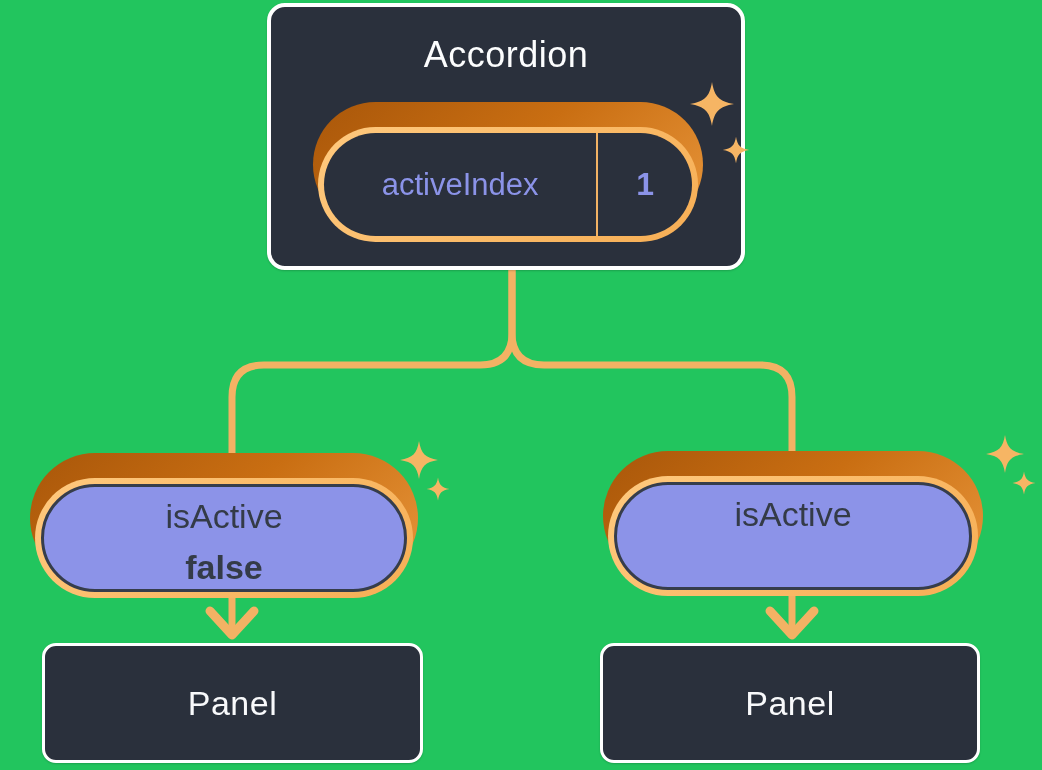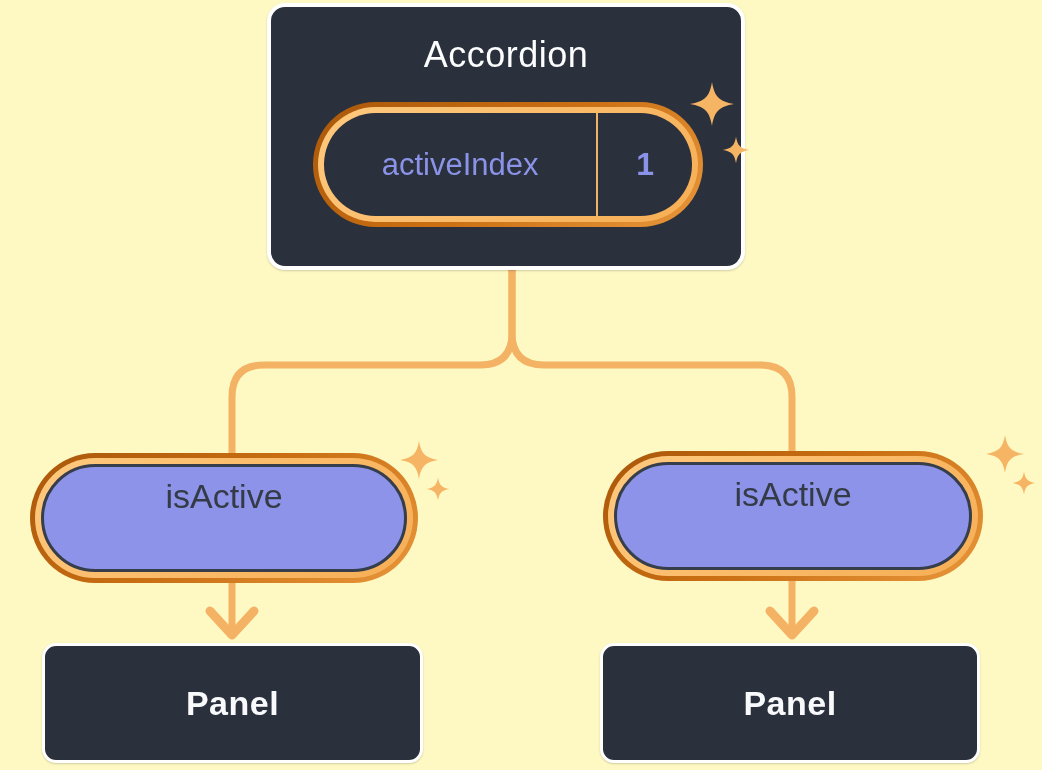--- a/index.html
+++ b/index.html
@@ -4,21 +4,21 @@
 <style>
   html,body{margin:0;padding:0;}
   body{
     font-family:"Liberation Sans", sans-serif;
     background:#4C6670;
   }
   .stage{
     position:relative;
     width:1042px;
     height:770px;
-    background:#fef9c3;
+    background:#22c55e;
     overflow:hidden;
   }
   
   .connector{
     position:absolute;
     left:0; top:0;
     width:1042px; height:770px;
     z-index:1;
   }
   .connector path{
@@ -46,41 +46,42 @@
     font-size:36px;
     font-weight:500;
     letter-spacing:0.5px;
   }
   .panel{
     border-width:3px;
     border-radius:14px;
     display:flex; align-items:center; justify-content:center;
     color:#F8F9FB;
     font-size:34px;
-    font-weight:700;
+    font-weight:400;
     letter-spacing:0.5px;
   }
   .panel-left{ left:42px; top:643px; width:381px; height:120px; }
   .panel-right{ left:600px; top:643px; width:380px; height:120px; }
 
   
   .ring-outer{
     position:absolute;
     border-radius:999px;
     background:linear-gradient(140deg,#A9570A 0%,#C96E12 48%,#E8963B 100%);
     padding:5px;
     box-sizing:border-box;
     z-index:2;
   }
   .ring-inner{
     height:100%;
     border-radius:999px;
     background:linear-gradient(140deg,#FFC97E 0%,#F6AE55 100%);
     padding:6px;
     box-sizing:border-box;
+    margin-top:20px;
   }
   .pill-body{
     height:100%;
     border-radius:999px;
     display:flex;
     align-items:stretch;
     overflow:hidden;
     box-sizing:border-box;
   }
   .pill-body.dark{ background:#2A303C; }
@@ -148,20 +149,23 @@
     <path transform="translate(50,74) scale(0.6)" d="M0,-22 C2.4,-7.3 7.3,-2.4 22,0 C7.3,2.4 2.4,7.3 0,22 C-2.4,7.3 -7.3,2.4 -22,0 C-7.3,-2.4 -2.4,-7.3 0,-22 Z"></path>
   </svg>
 
   <div class="ring-outer state-pill-left">
     <div class="ring-inner">
       <div class="pill-body purple">
         <div class="cell left">
           <span class="label-dark">isActive</span>
         </div>
         <div class="divider dark"></div>
+        <div class="cell right">
+          <span class="value-dark">false</span>
+        </div>
       </div>
     </div>
   </div>
 
   <svg class="sparkle sparkle-left" viewBox="0 0 62 78">
     <path transform="translate(22,23) scale(0.86)" d="M0,-22 C2.4,-7.3 7.3,-2.4 22,0 C7.3,2.4 2.4,7.3 0,22 C-2.4,7.3 -7.3,2.4 -22,0 C-7.3,-2.4 -2.4,-7.3 0,-22 Z"></path>
     <path transform="translate(41,52) scale(0.52)" d="M0,-22 C2.4,-7.3 7.3,-2.4 22,0 C7.3,2.4 2.4,7.3 0,22 C-2.4,7.3 -7.3,2.4 -22,0 C-7.3,-2.4 -2.4,-7.3 0,-22 Z"></path>
   </svg>
 
   <div class="ring-outer state-pill-right">

